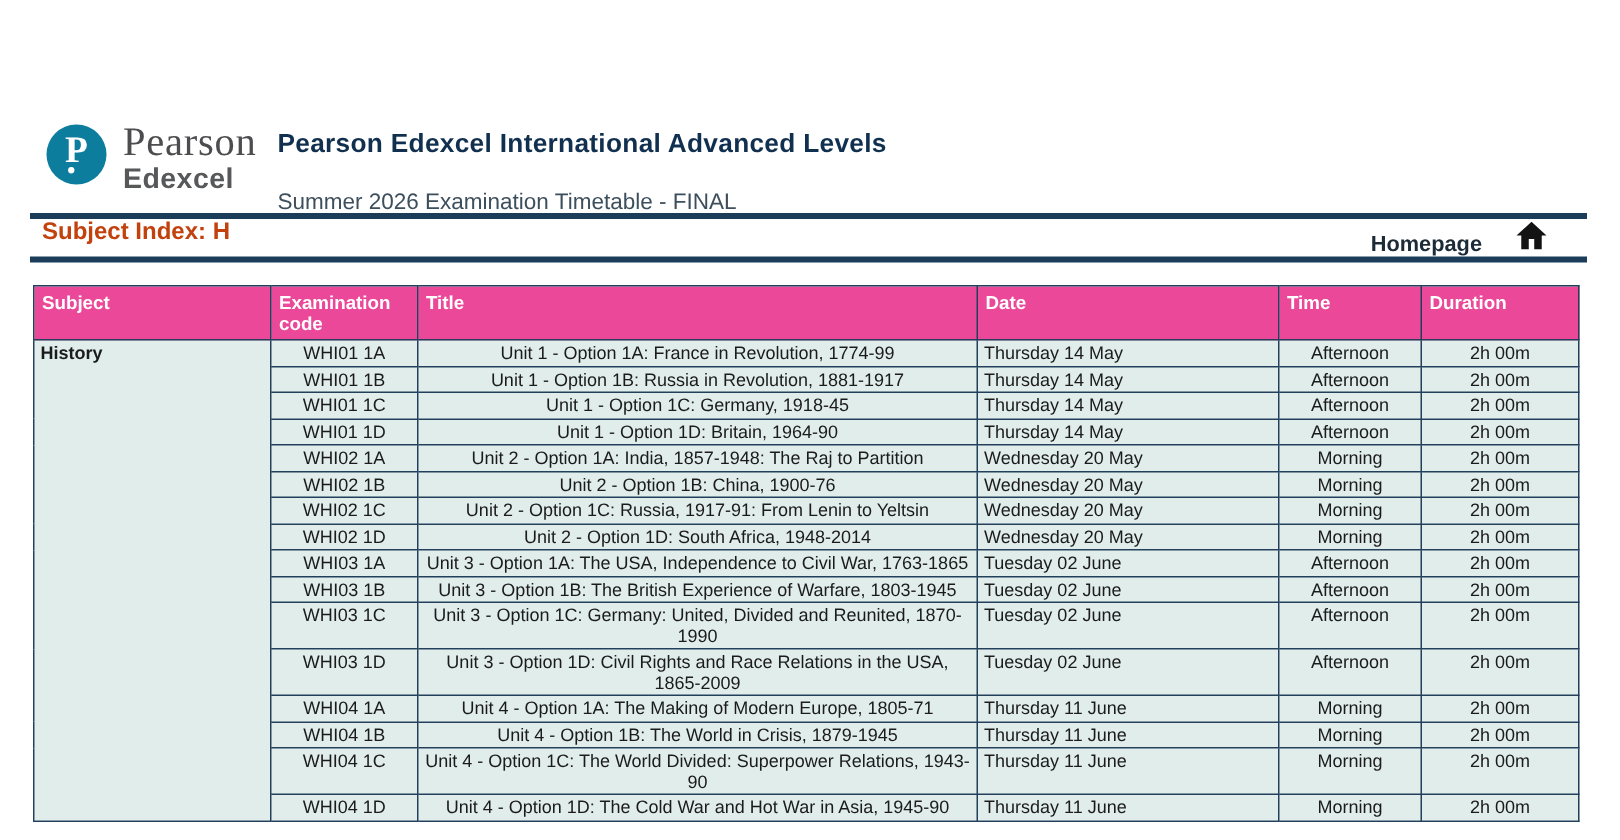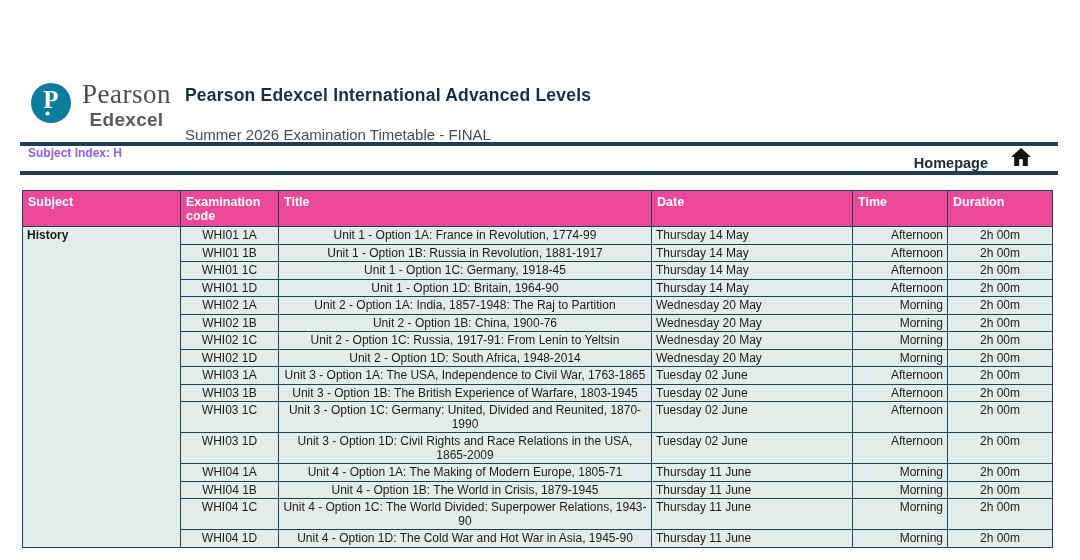--- a/index.html
+++ b/index.html
@@ -3,53 +3,53 @@
 <meta charset="utf-8">
 <style>
   * { margin:0; padding:0; box-sizing:border-box; }
   html,body { width:1080px; height:560px; background:#ffffff;
     font-family:"Liberation Sans", sans-serif; overflow:hidden; }
   .page { position:relative; width:1080px; height:560px; background:#fff; }
 
   
   .brand { position:absolute; left:30px; top:80px; display:flex; align-items:flex-start; }
   .brand-logo { width:42px; height:42px; margin-top:2px; }
-  .brand-words { margin-left:10px;text-align:center; }
+  .brand-words { margin-left:10px; }
   .brand-name { font-family:"Liberation Serif", serif; font-size:27px; color:#4d4d4f; line-height:28px; letter-spacing:0.5px; }
   .brand-sub  { font-size:19px; font-weight:bold; color:#57585a; line-height:24px; letter-spacing:0.3px; }
 
   .doc-head { position:absolute; left:185px; top:85px; }
   .doc-title { font-size:17.5px; font-weight:bold; color:#11304f; letter-spacing:0.2px; }
   .doc-subtitle { font-size:15px; color:#3d4f5c; margin-top:20px; }
 
   
   .rule { position:absolute; left:20px; width:1038px; height:4px; background:#1c3d59; }
   .rule-top { top:142px; }
   .rule-bottom { top:171px; }
-  .index-label { position:absolute; left:28px; top:146px; font-size:12px; font-weight:bold; color:#8b5cf6; }
+  .index-label { position:absolute; left:28px; top:146px; font-size:16px; font-weight:bold; color:#c2410c; }
   .homepage { position:absolute; top:155px; right:92px; font-size:14.5px; font-weight:bold; color:#1c2b38; cursor:pointer; }
   .home-icon { position:absolute; top:147px; right:48px; width:22px; height:20px; cursor:pointer; }
   .home-icon svg { width:22px; height:20px; display:block; }
 
   
   table.tt { position:absolute; left:22px; top:190px; width:1030px;
     border-collapse:collapse; table-layout:fixed; }
   table.tt th, table.tt td { border:1px solid #22405c; }
   table.tt thead th {
     background:#ec4899; color:#ffffff; font-size:12.5px; font-weight:bold;
     text-align:left; vertical-align:top; padding:4px 5px 3px 5px; height:34px; }
   table.tt thead th.c { text-align:left; }
   table.tt td {
     background:#e0edea; color:#1b1b1b; font-size:12px; line-height:13.5px;
     padding:2px 4px 1px 4px; vertical-align:top; height:17px; }
   td.subject-cell { font-weight:bold; vertical-align:top; padding-left:5px; }
   td.code-cell { text-align:center; white-space:nowrap; }
   td.title-cell { text-align:center; }
   td.date-cell { text-align:left; white-space:nowrap; }
-  td.time-cell { text-align:right; white-space:nowrap; }
+  td.time-cell { text-align:center; white-space:nowrap; }
   td.dur-cell  { text-align:center; white-space:nowrap; }
 </style>
 </head>
 <body>
 
 <div class="page">
 
   <div class="brand">
     <svg class="brand-logo" viewBox="0 0 42 42">
       <circle cx="21" cy="21" r="20" fill="#0d7d9e"></circle>

